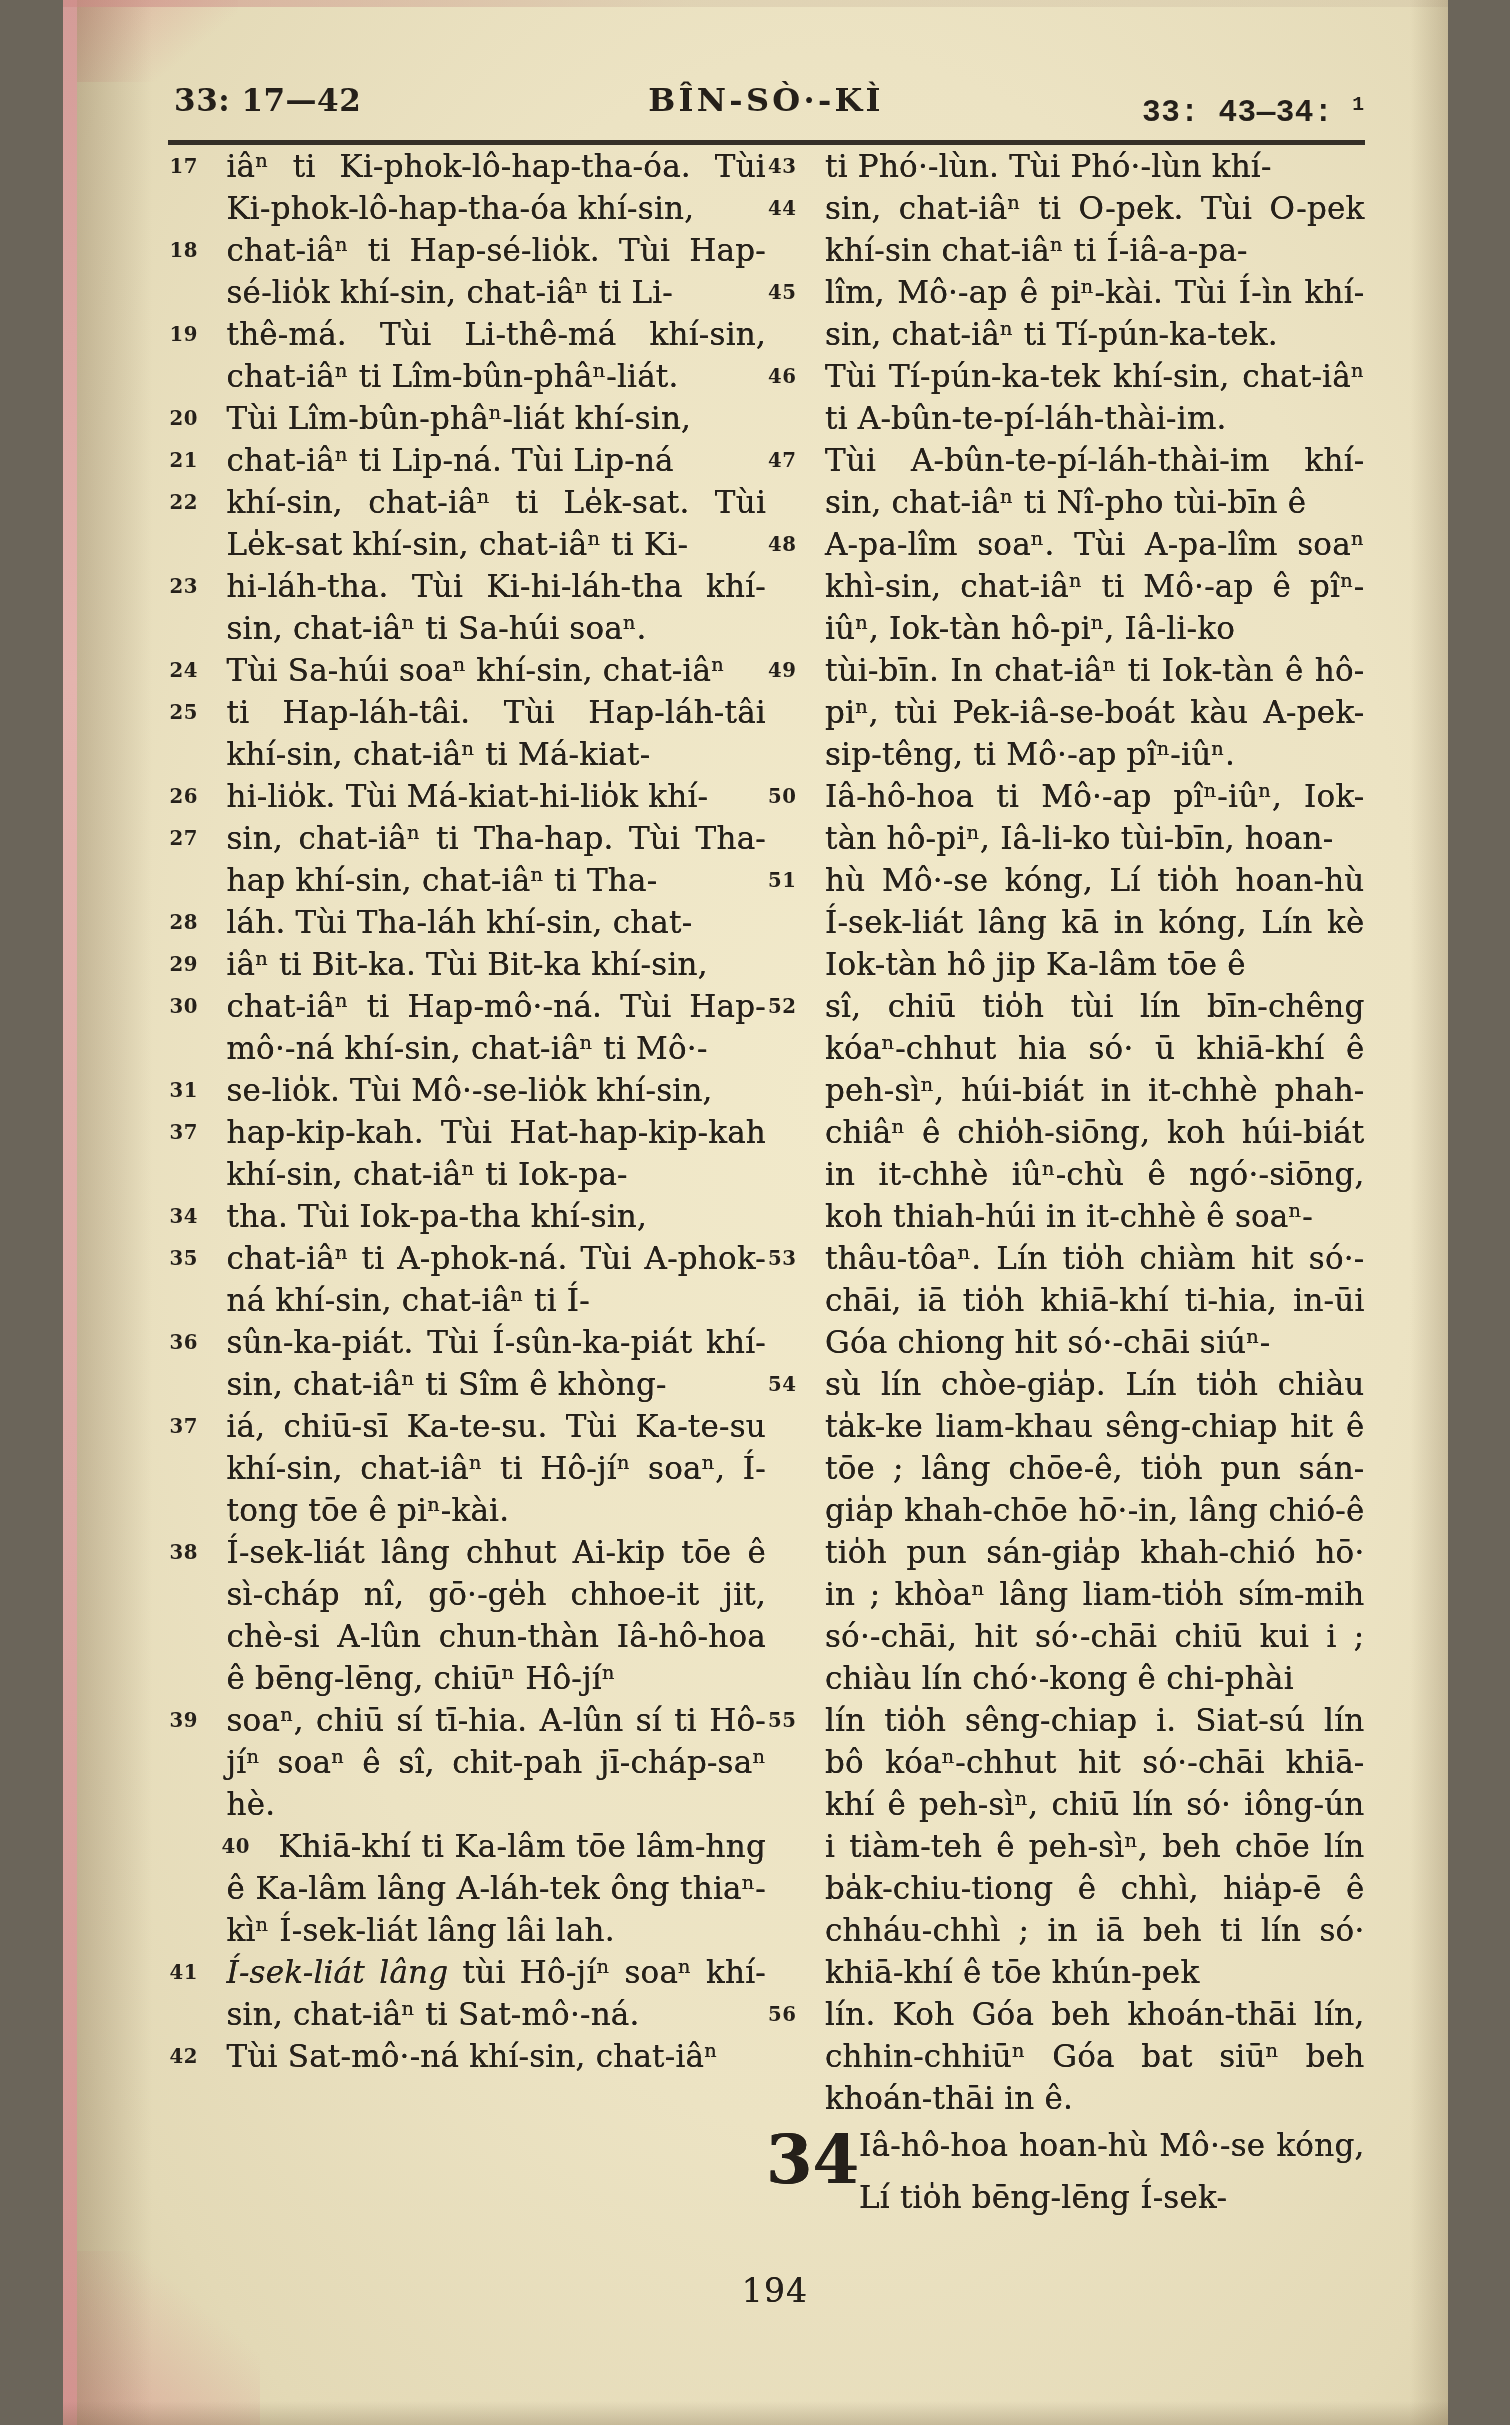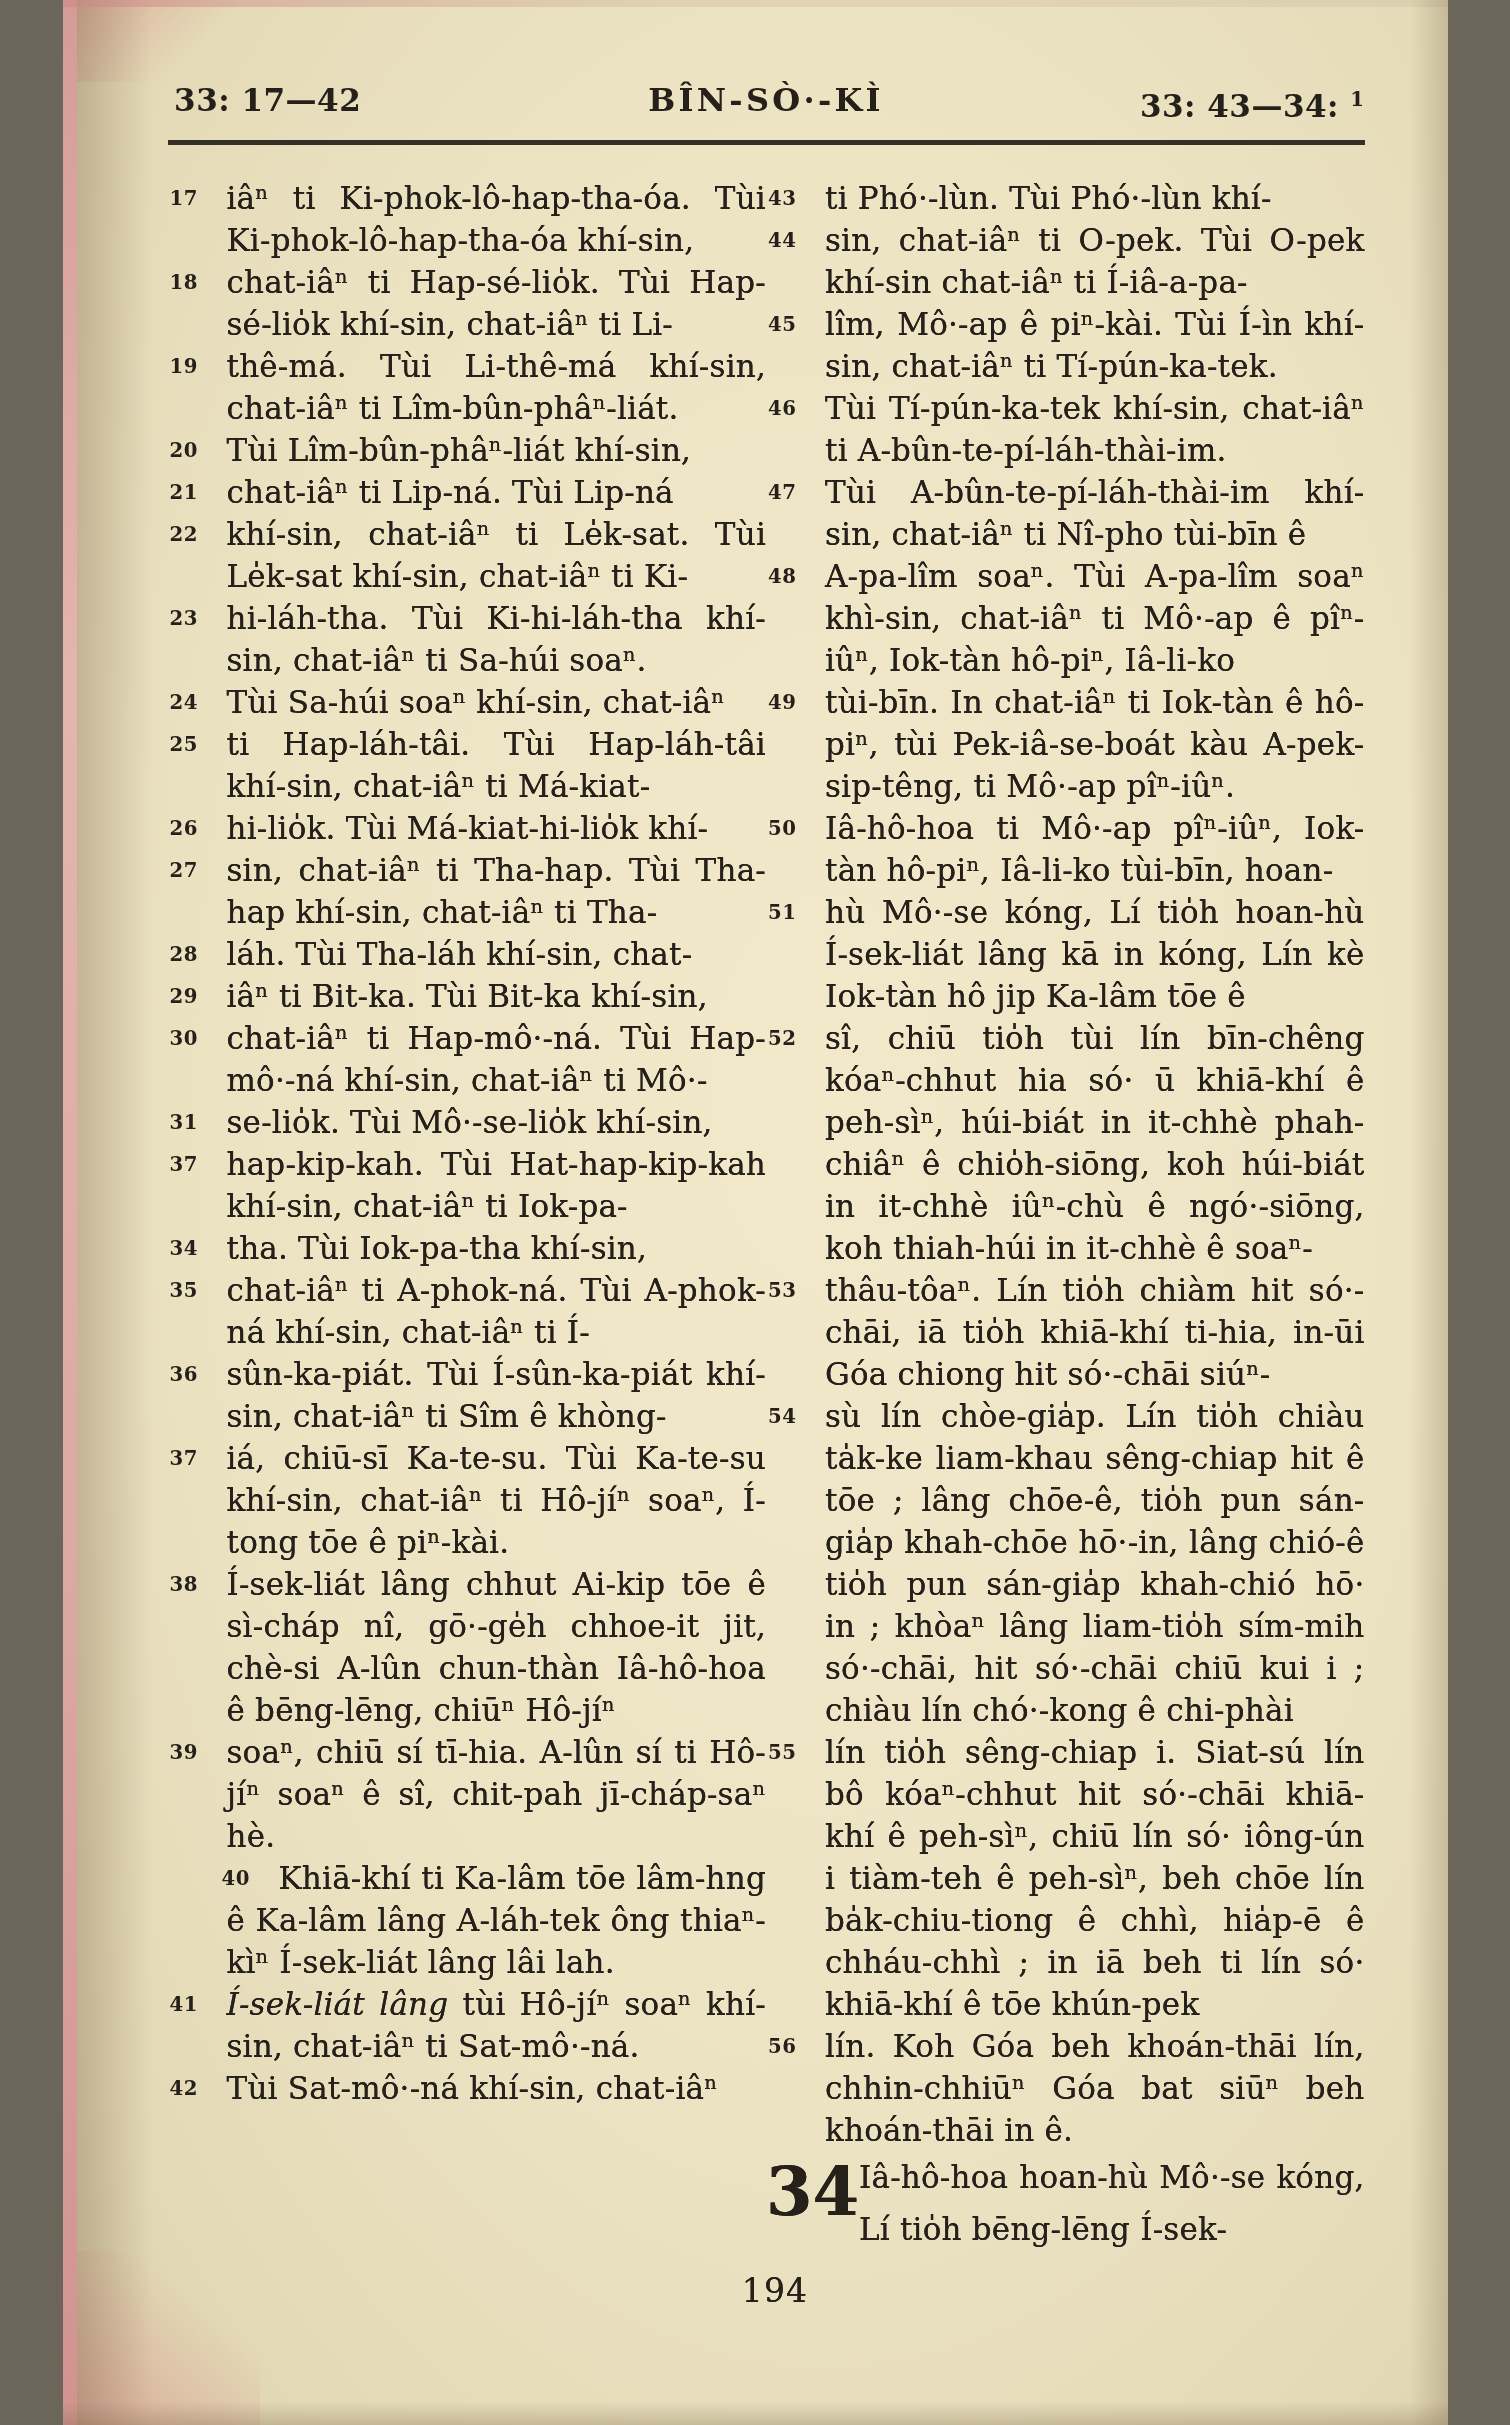--- a/index.html
+++ b/index.html
@@ -27,26 +27,26 @@
   .edge-right{position:absolute;right:0;top:0;bottom:0;width:38px;
     background:linear-gradient(to left,rgba(120,100,70,.28),rgba(120,100,70,0));}
   .edge-bottom{position:absolute;bottom:0;left:0;right:0;height:25px;
     background:linear-gradient(to top,rgba(120,100,70,.30),rgba(120,100,70,0));}
 
   .content{position:absolute;left:105px;right:83px;top:82px;}
 
   .header{position:relative;height:44px;font-weight:bold;font-size:31px;letter-spacing:0.5px;}
   .header .ref-left{position:absolute;left:6.6px;top:0;}
   .header .title{position:absolute;left:50%;transform:translateX(-50%);top:-1.1px;font-size:32px;letter-spacing:3.3px;}
-  .header .ref-right{position:absolute;right:0;top:6px;}
+  .header .ref-right{position:absolute;right:0;top:12px;font-family:Liberation Mono, monospace;}
   .header sup{font-size:19.7px;vertical-align:super;font-weight:bold;}
 
   .rule{height:4.9px;background:var(--ink,#25201a);margin-top:14px;opacity:.92;}
 
-  .cols{display:flex;justify-content:space-between;margin-top:32px;}
+  .cols{display:flex;justify-content:space-between;}
   .col{width:627px;padding-left:59px;box-sizing:border-box;}
 
   p.verse{margin:0;position:relative;text-align:justify;
     font-size:31px;line-height:42px;letter-spacing:0.2px;
     text-shadow:0 0 0.3px currentColor;}
   p.verse.indent{text-indent:52px;}
   p.verse i{}
   .vnum{position:absolute;left:-57px;top:1.1px;width:47px;text-align:left;
     font-size:19.7px;font-weight:bold;letter-spacing:0.5px;text-shadow:none;}
 

